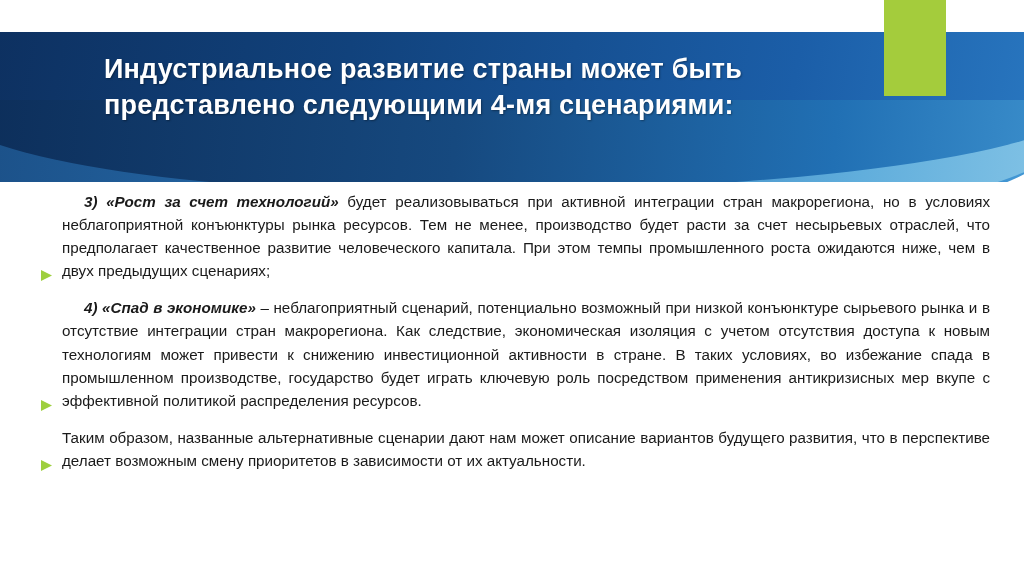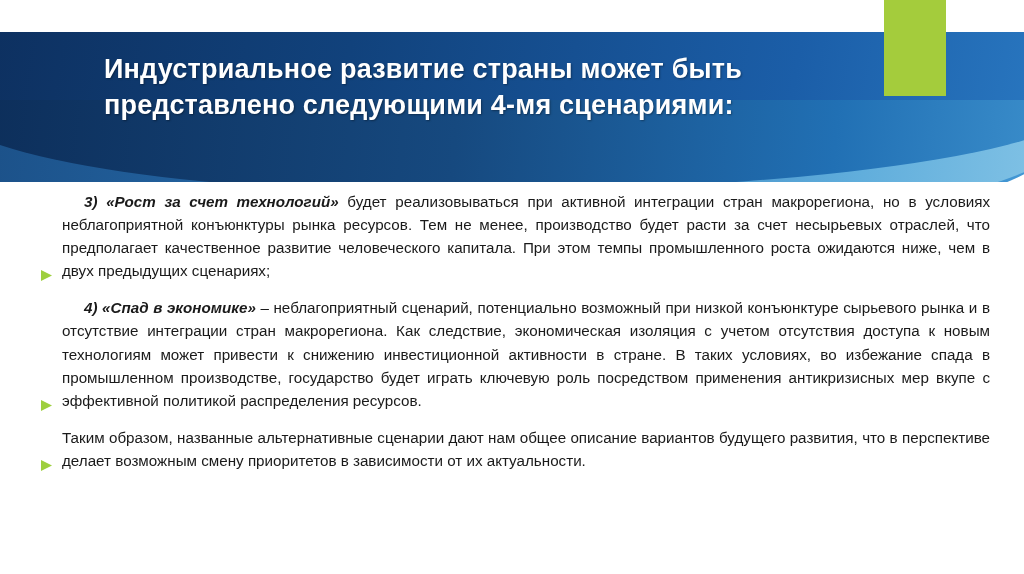--- a/index.html
+++ b/index.html
@@ -161,17 +161,17 @@
       </span>
       <div class="bullet-text"><span class="indent-first"></span><span class="lead">4) «Спад в экономике»</span><span> – неблагоприятный сценарий, потенциально возможный при низкой конъюнктуре сырьевого рынка и в отсутствие интеграции стран макрорегиона. Как следствие, экономическая изоляция с учетом отсутствия доступа к новым технологиям может привести к снижению инвестиционной активности в стране. В таких условиях, во избежание спада в промышленном производстве, государство будет играть ключевую роль посредством применения антикризисных мер вкупе с эффективной политикой распределения ресурсов.</span></div>
     </div>
 
     <div class="bullet-row">
       <span class="bullet-marker">
         <svg width="13" height="13" viewBox="0 0 13 13">
             <polygon points="1,1 12,6.5 1,12" fill="#9ecf3e"></polygon>
           </svg>
       </span>
-      <div class="bullet-text"><span>Таким образом, названные альтернативные сценарии дают нам общее описание вариантов будущего развития, что в перспективе делает возможным смену приоритетов в зависимости от их актуальности.</span></div>
+      <div class="bullet-text"><span>Таким образом, названные альтернативные сценарии дают нам может описание вариантов будущего развития, что в перспективе делает возможным смену приоритетов в зависимости от их актуальности.</span></div>
     </div>
 
   </div>
 </div>
 
 </body></html>

